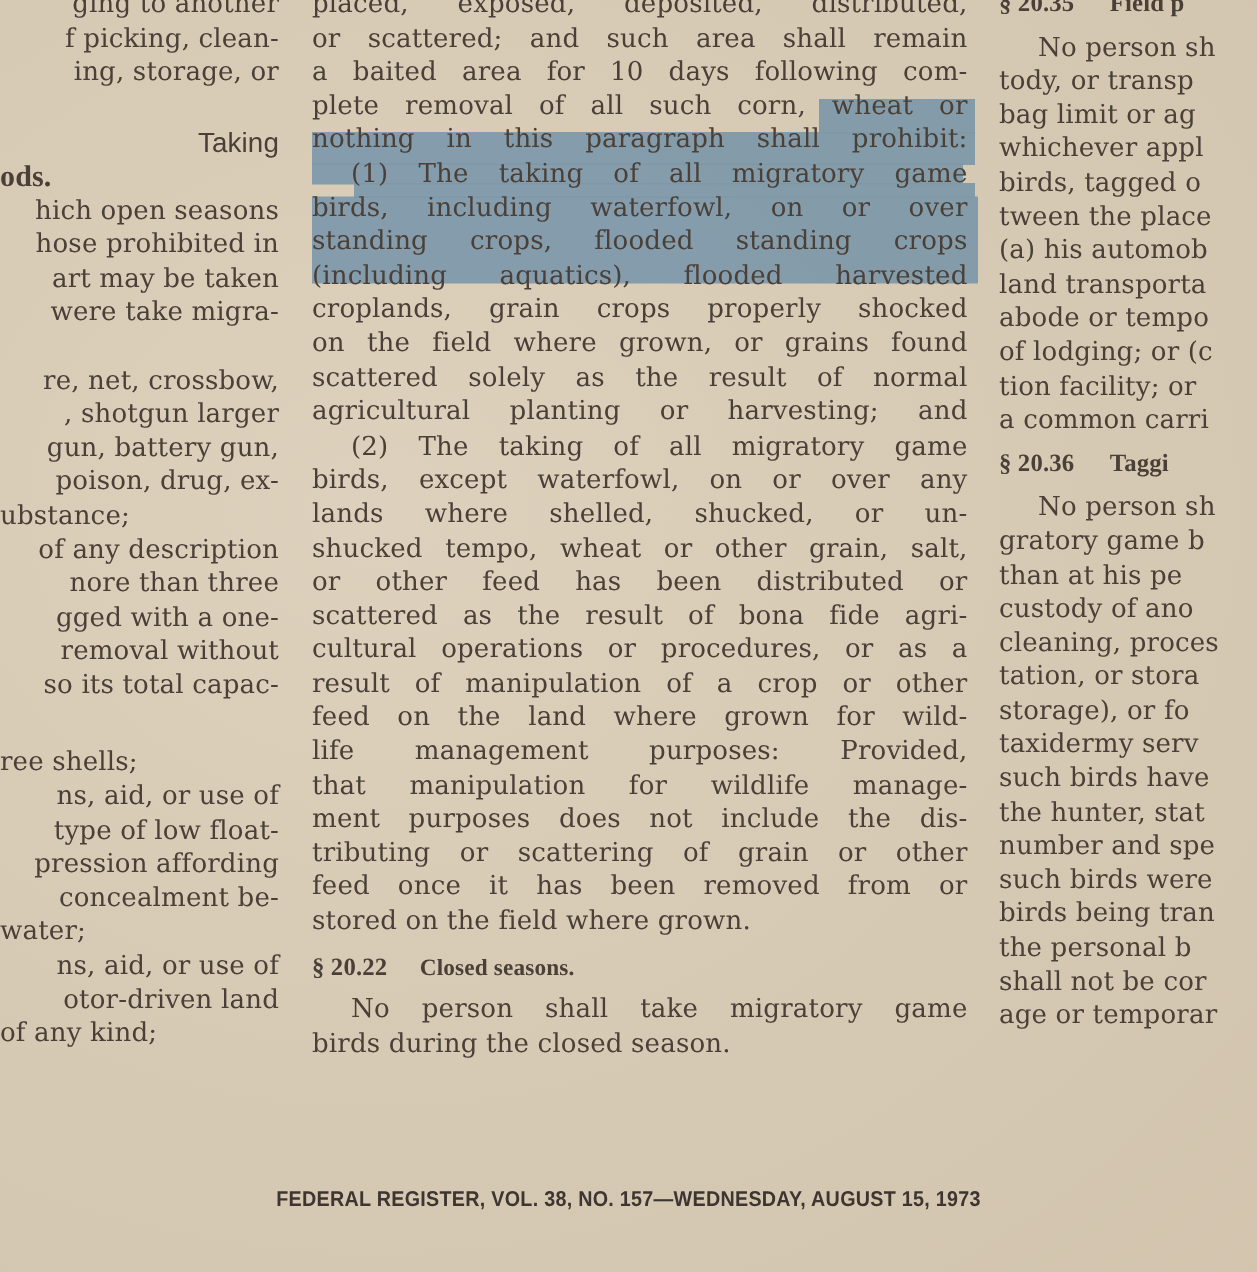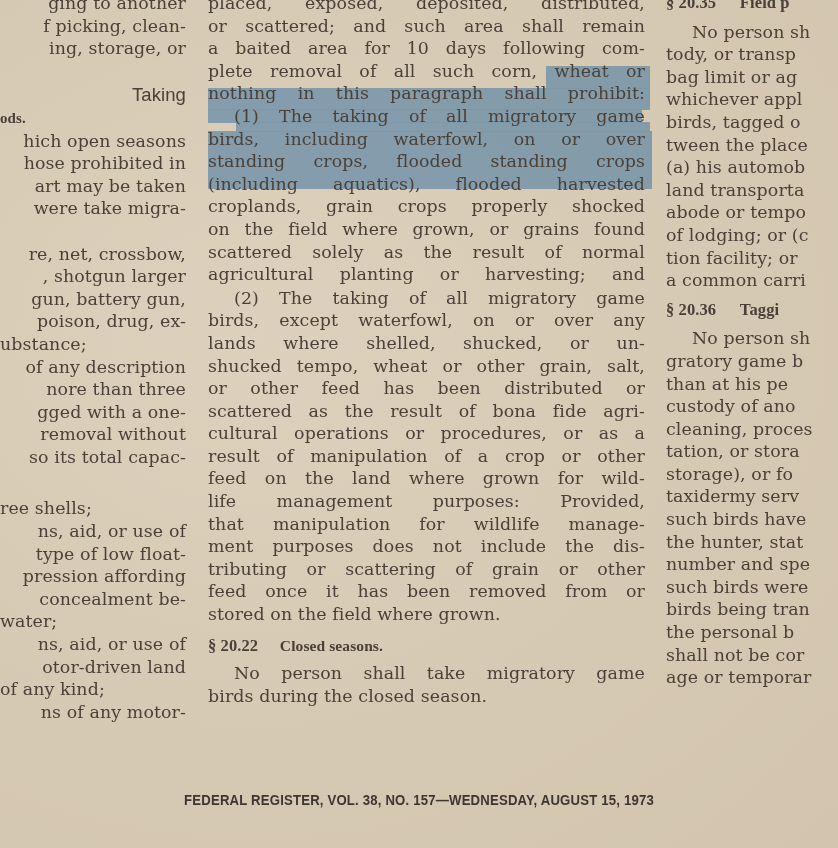--- a/index.html
+++ b/index.html
@@ -39,21 +39,21 @@
 <div class="hl" style="left:208px; top:109px; width:434px; height:14px;"></div>
 <div class="hl" style="left:236px; top:122px; width:414px; height:10px;"></div>
 <div class="hl" style="left:208px; top:131px; width:444px; height:58px;"></div>
 
 <div class="col left">
   <div class="line">ging to another</div>
   <div class="line">f picking, clean-</div>
   <div class="line">ing, storage, or</div>
   <div class="line"></div>
   <div class="line left-heading" style="margin-top:2px;">Taking</div>
-  <div class="line heading" style="text-align:left; font-size:15px;">ods.</div>
+  <div class="line heading" style="text-align:left; font-size:20px;">ods.</div>
   <div class="line">hich open seasons</div>
   <div class="line">hose prohibited in</div>
   <div class="line">art may be taken</div>
   <div class="line">were take migra-</div>
   <div class="line"></div>
   <div class="line">re, net, crossbow,</div>
   <div class="line">, shotgun larger</div>
   <div class="line">gun, battery gun,</div>
   <div class="line"> poison, drug, ex-</div>
   <div class="line" style="text-align:left;">ubstance;</div>
@@ -64,21 +64,20 @@
   <div class="line">so its total capac-</div>
   <div class="line" style="text-align:left;margin-top:29px;">ree shells;</div>
   <div class="line">ns, aid, or use of</div>
   <div class="line">type of low float-</div>
   <div class="line">pression affording</div>
   <div class="line"> concealment be-</div>
   <div class="line" style="text-align:left;"> water;</div>
   <div class="line">ns, aid, or use of</div>
   <div class="line">otor-driven land</div>
   <div class="line" style="text-align:left;"> of any kind;</div>
-  <div class="line">ns of any motor-</div>
 </div>
 
 <div class="col mid hltext">
   <div class="line j">placed, exposed, deposited, distributed,</div>
   <div class="line j">or scattered; and such area shall remain</div>
   <div class="line j">a baited area for 10 days following com-</div>
   <div class="line j">plete removal of all such corn, wheat or</div>
   <div class="line j">nothing in this paragraph shall prohibit:</div>
   <div class="line j indent">(1) The taking of all migratory game</div>
   <div class="line j">birds, including waterfowl, on or over</div>

